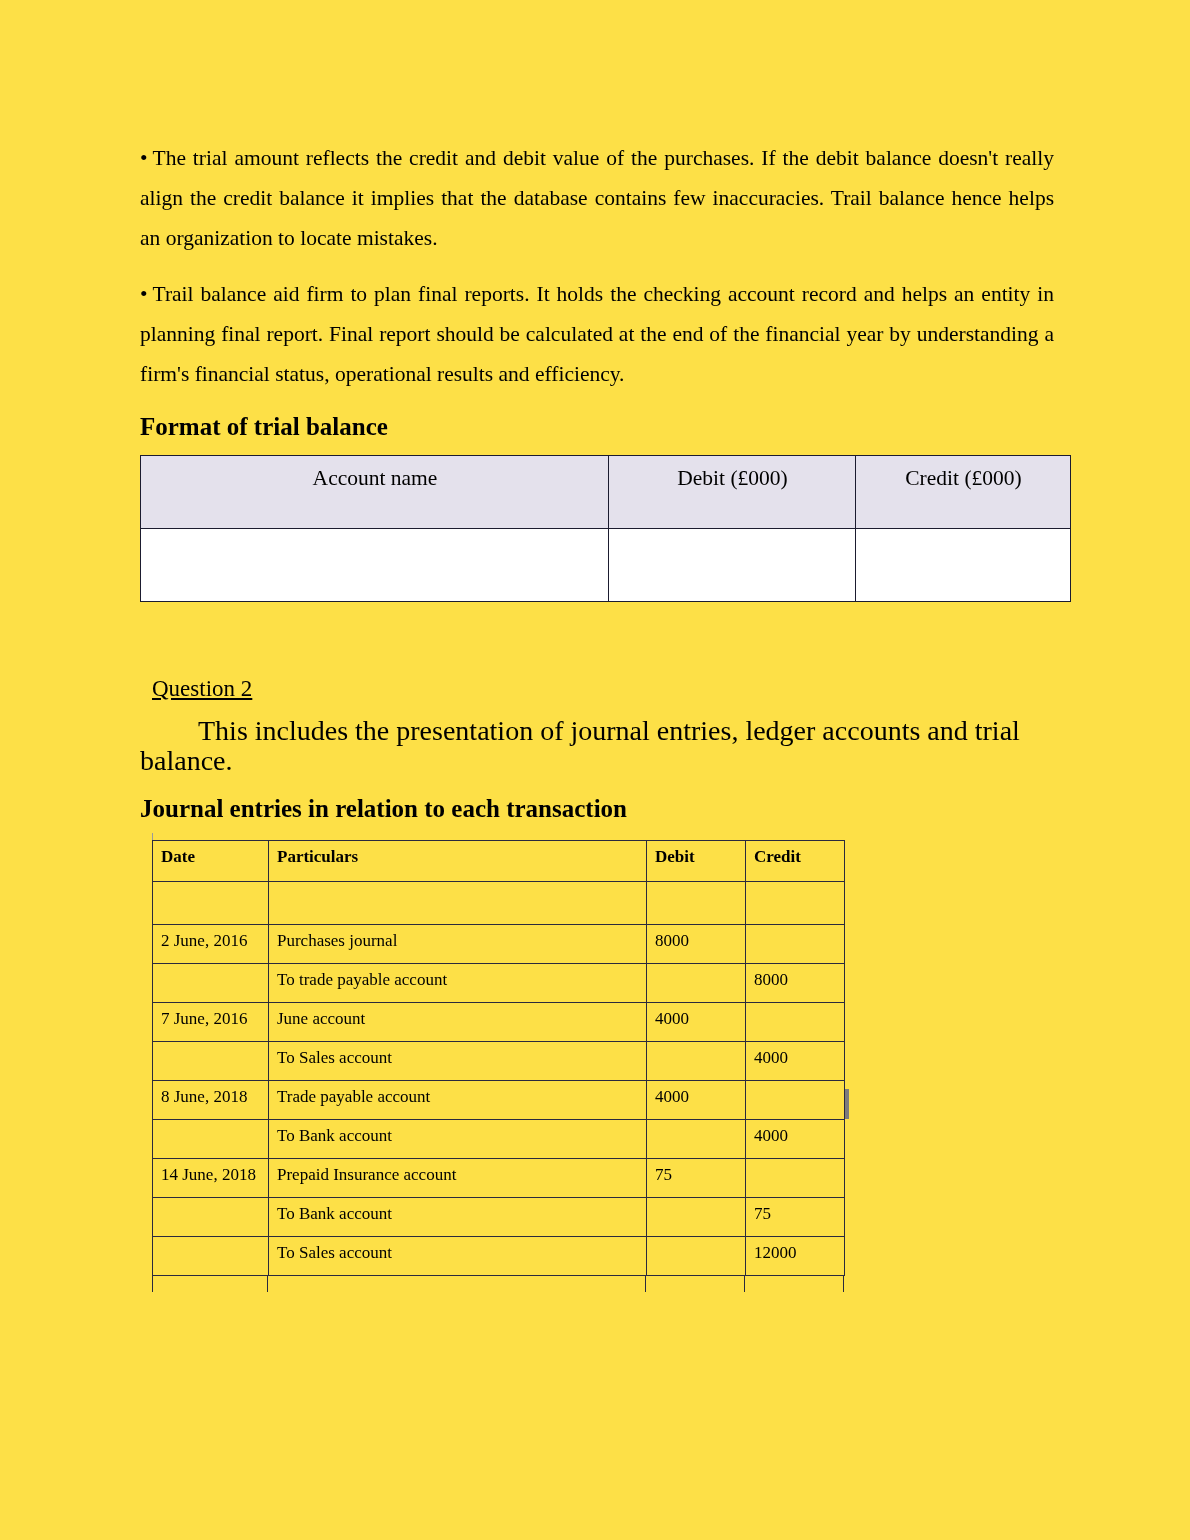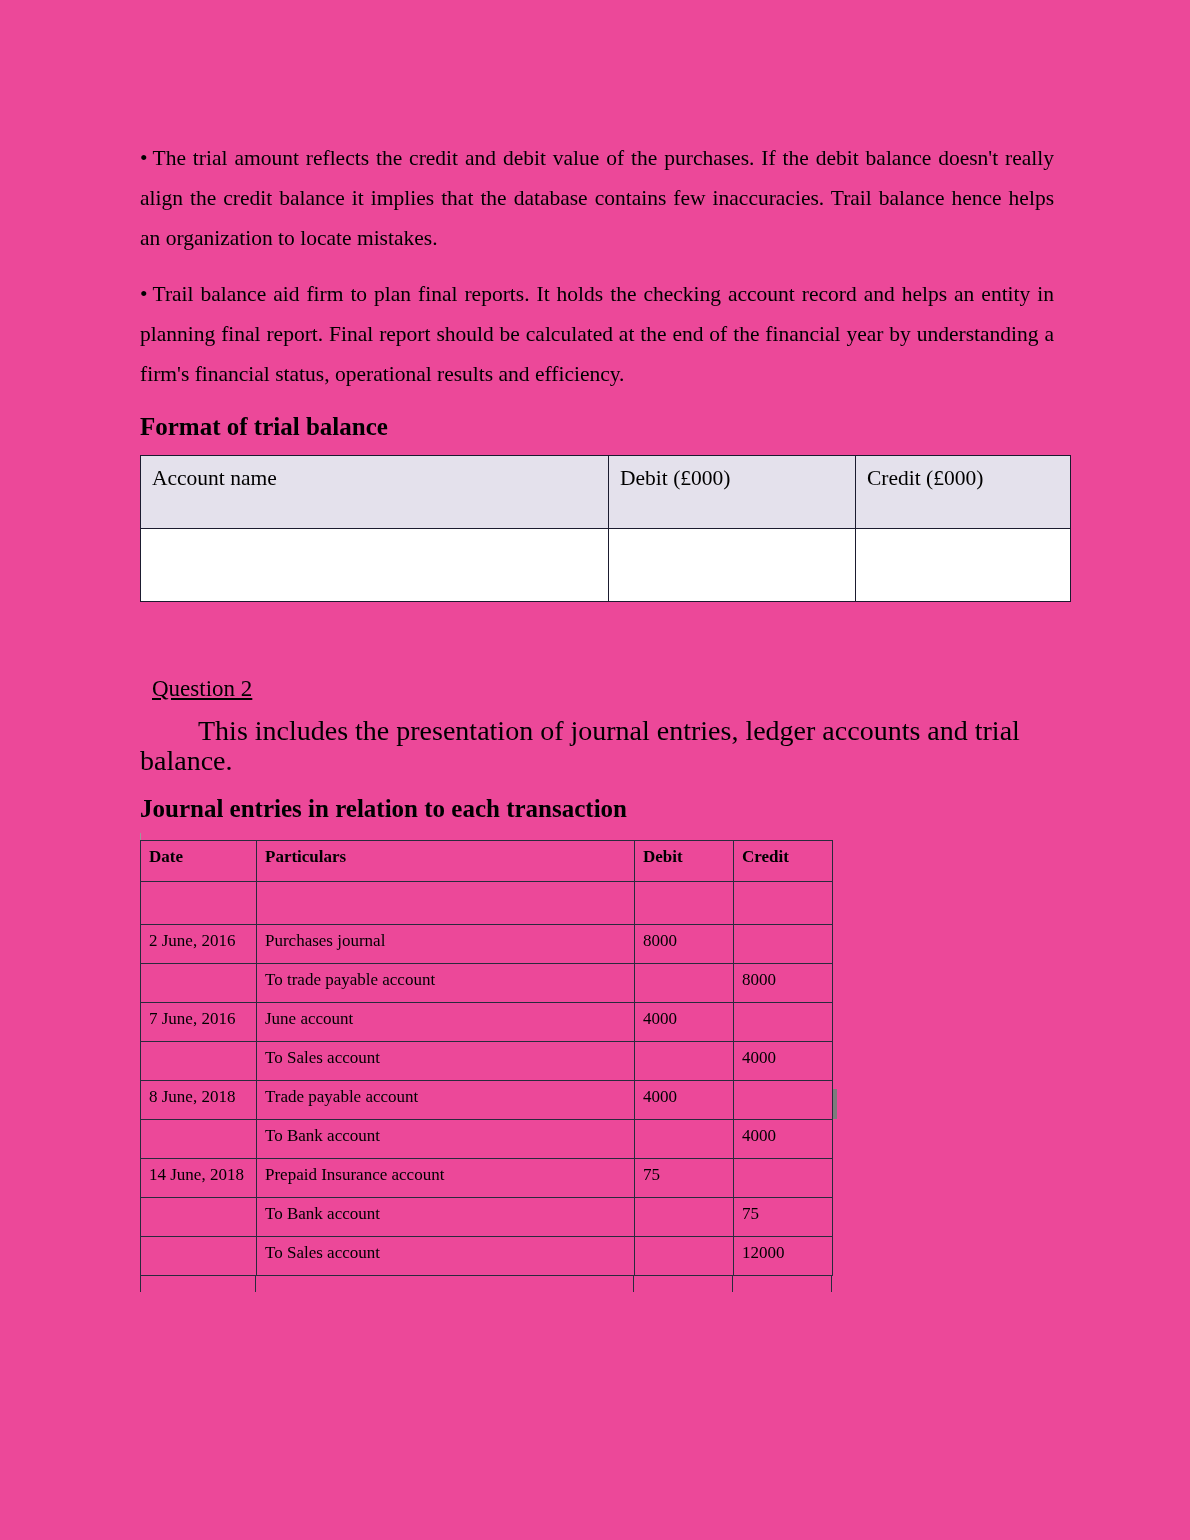--- a/index.html
+++ b/index.html
@@ -9,21 +9,21 @@
     background: #ffffff;
   }
   body {
     font-family: "Liberation Serif", "DejaVu Serif", serif;
     color: #000000;
   }
   .page {
     position: relative;
     width: 1190px;
     height: 1540px;
-    background: #ec4899;
+    background: #fde047;
     box-sizing: border-box;
     overflow: hidden;
     padding-left: 12px;
   }
   .content {
     position: absolute;
     left: 140px;
     top: 138px;
     width: 914px;
   }
@@ -72,34 +72,36 @@
   .tb-table td {
     border: 1px solid #1b1b2f;
     font-size: 21.5px;
     line-height: 28px;
     padding: 8px 10px 8px 11px;
     vertical-align: top;
   }
   .tb-table .hdr td {
     background: #e4e1ec;
     height: 56px;
+    text-align: center;
   }
   .tb-table .blank td {
     background: #ffffff;
     height: 56px;
   }
   .tb-col-1 { width: 468px; }
   .tb-col-2 { width: 247px; }
   .tb-col-3 { width: 215px; }
 
   
   .journal-wrap {
     position: relative;
     margin-top: 16px;
     width: 692px;
+    margin-left: 12px;
   }
   .journal-tick {
     position: absolute;
     left: 0px;
     top: -7px;
     width: 1px;
     height: 7px;
     background: #9a9a9a;
   }
   .journal-edge-mark {

